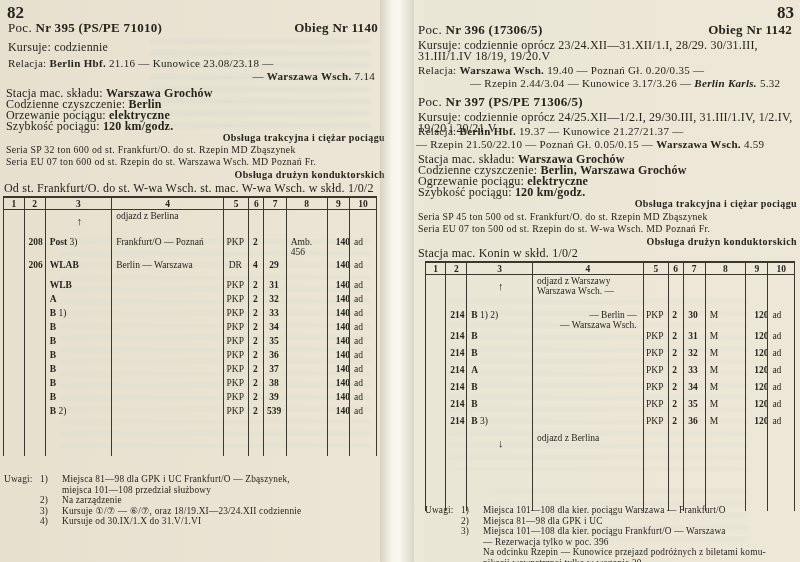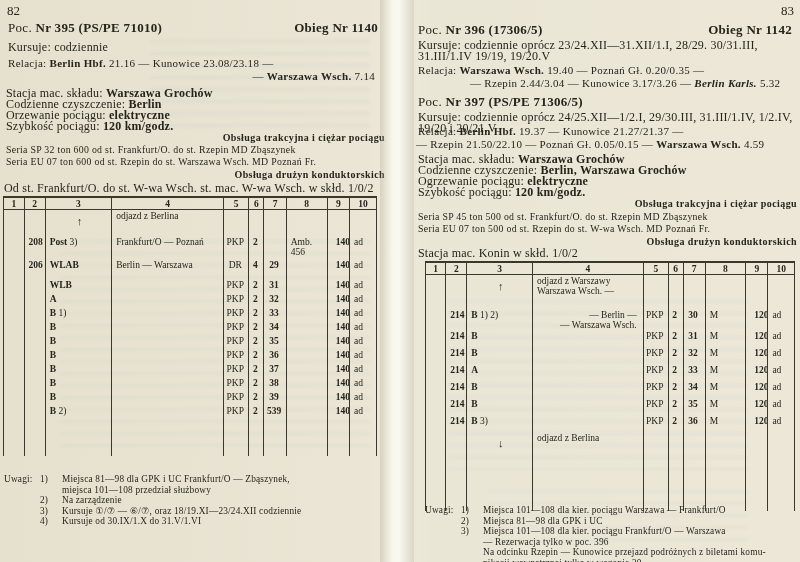--- a/index.html
+++ b/index.html
@@ -8,21 +8,21 @@
   #book{position:relative;width:800px;height:562px;
         background:linear-gradient(90deg,#e6e1cf 0%,#eae5d4 46%,#efebdc 50%,#eae6d6 54%,#ece7d7 100%);}
   .page{position:absolute;top:0;height:562px;width:392px;}
   #page-left{left:0;}
   #page-right{left:408px;}
   #gutter{position:absolute;left:380px;top:0;width:34px;height:562px;
           background:linear-gradient(90deg,rgba(120,110,85,.18),rgba(255,255,250,.55) 35%,rgba(255,255,250,.65) 55%,rgba(120,110,85,.15));}
   .ghost{position:absolute;pointer-events:none;opacity:.5;filter:blur(1.6px);
          background:repeating-linear-gradient(180deg,rgba(122,158,184,.16) 0 3px,rgba(122,158,184,0) 3px 12px);}
   .abs{position:absolute;}
-  .pagenum{font-weight:normal;font-size:13px;}
+  .pagenum{font-weight:bold;font-size:17px;}
   .train-head{display:flex;justify-content:space-between;font-size:13px;letter-spacing:.3px;}
   .train-head .num{font-weight:bold;}
   .train-head .obieg{font-weight:bold;}
   .small{font-size:12px;letter-spacing:.2px;line-height:11px;}
   .relacja{font-size:11px;letter-spacing:.3px;}
   .right-align{text-align:right;}
   .center{text-align:right;}
   .sect{font-weight:bold;font-size:10px;letter-spacing:.4px;}
   .seria{font-size:9.8px;line-height:11.5px;letter-spacing:.3px;}
   table{border-collapse:collapse;table-layout:fixed;width:100%;}
@@ -318,21 +318,21 @@
     <div class="ghost" style="left:40px;top:300px;width:300px;height:170px;opacity:.4;"></div>
     <div class="ghost" style="left:80px;top:490px;width:260px;height:60px;opacity:.35;"></div>
 
     <div class="abs pagenum" style="right:6px;top:3px;">83</div>
 
     <div class="abs train-head" style="left:10px;top:22px;width:374px;">
       <span><span>Poc.</span>&nbsp;<span class="num">Nr 396 (17306/5)</span></span>
       <span class="obieg">Obieg Nr 1142</span>
     </div>
 
-    <div class="abs small" style="left:10px;top:40px;width:376px;">Kursuje: codziennie oprócz 23/24.XII—31.XII/1.I, 28/29. 30/31.III, 31.III/1.IV 19/19, 19/20.V</div>
+    <div class="abs small" style="left:10px;top:40px;width:376px;">Kursuje: codziennie oprócz 23/24.XII—31.XII/1.I, 28/29. 30/31.III, 31.III/1.IV 18/19, 19/20.V</div>
 
     <div class="abs relacja" style="left:10px;top:64px;width:374px;"><span>Relacja: </span><span style="font-weight: bold;">Warszawa Wsch.</span><span> 19.40 — Poznań Gł. 0.20/0.35 —</span></div>
     <div class="abs relacja" style="left:62px;top:77px;width:324px;"><span>— Rzepin 2.44/3.04 — Kunowice 3.17/3.26 — </span><span style="font-weight: bold; font-style: italic;">Berlin Karls.</span><span> 5.32</span></div>
 
     <div class="abs train-head" style="left:10px;top:94px;width:374px;">
       <span><span>Poc.</span>&nbsp;<span class="num">Nr 397 (PS/PE 71306/5)</span></span>
     </div>
 
     <div class="abs small" style="left:10px;top:112px;width:378px;">Kursuje: codziennie oprócz 24/25.XII—1/2.I, 29/30.III, 31.III/1.IV, 1/2.IV, 19/20 i 20/21.V</div>
 

